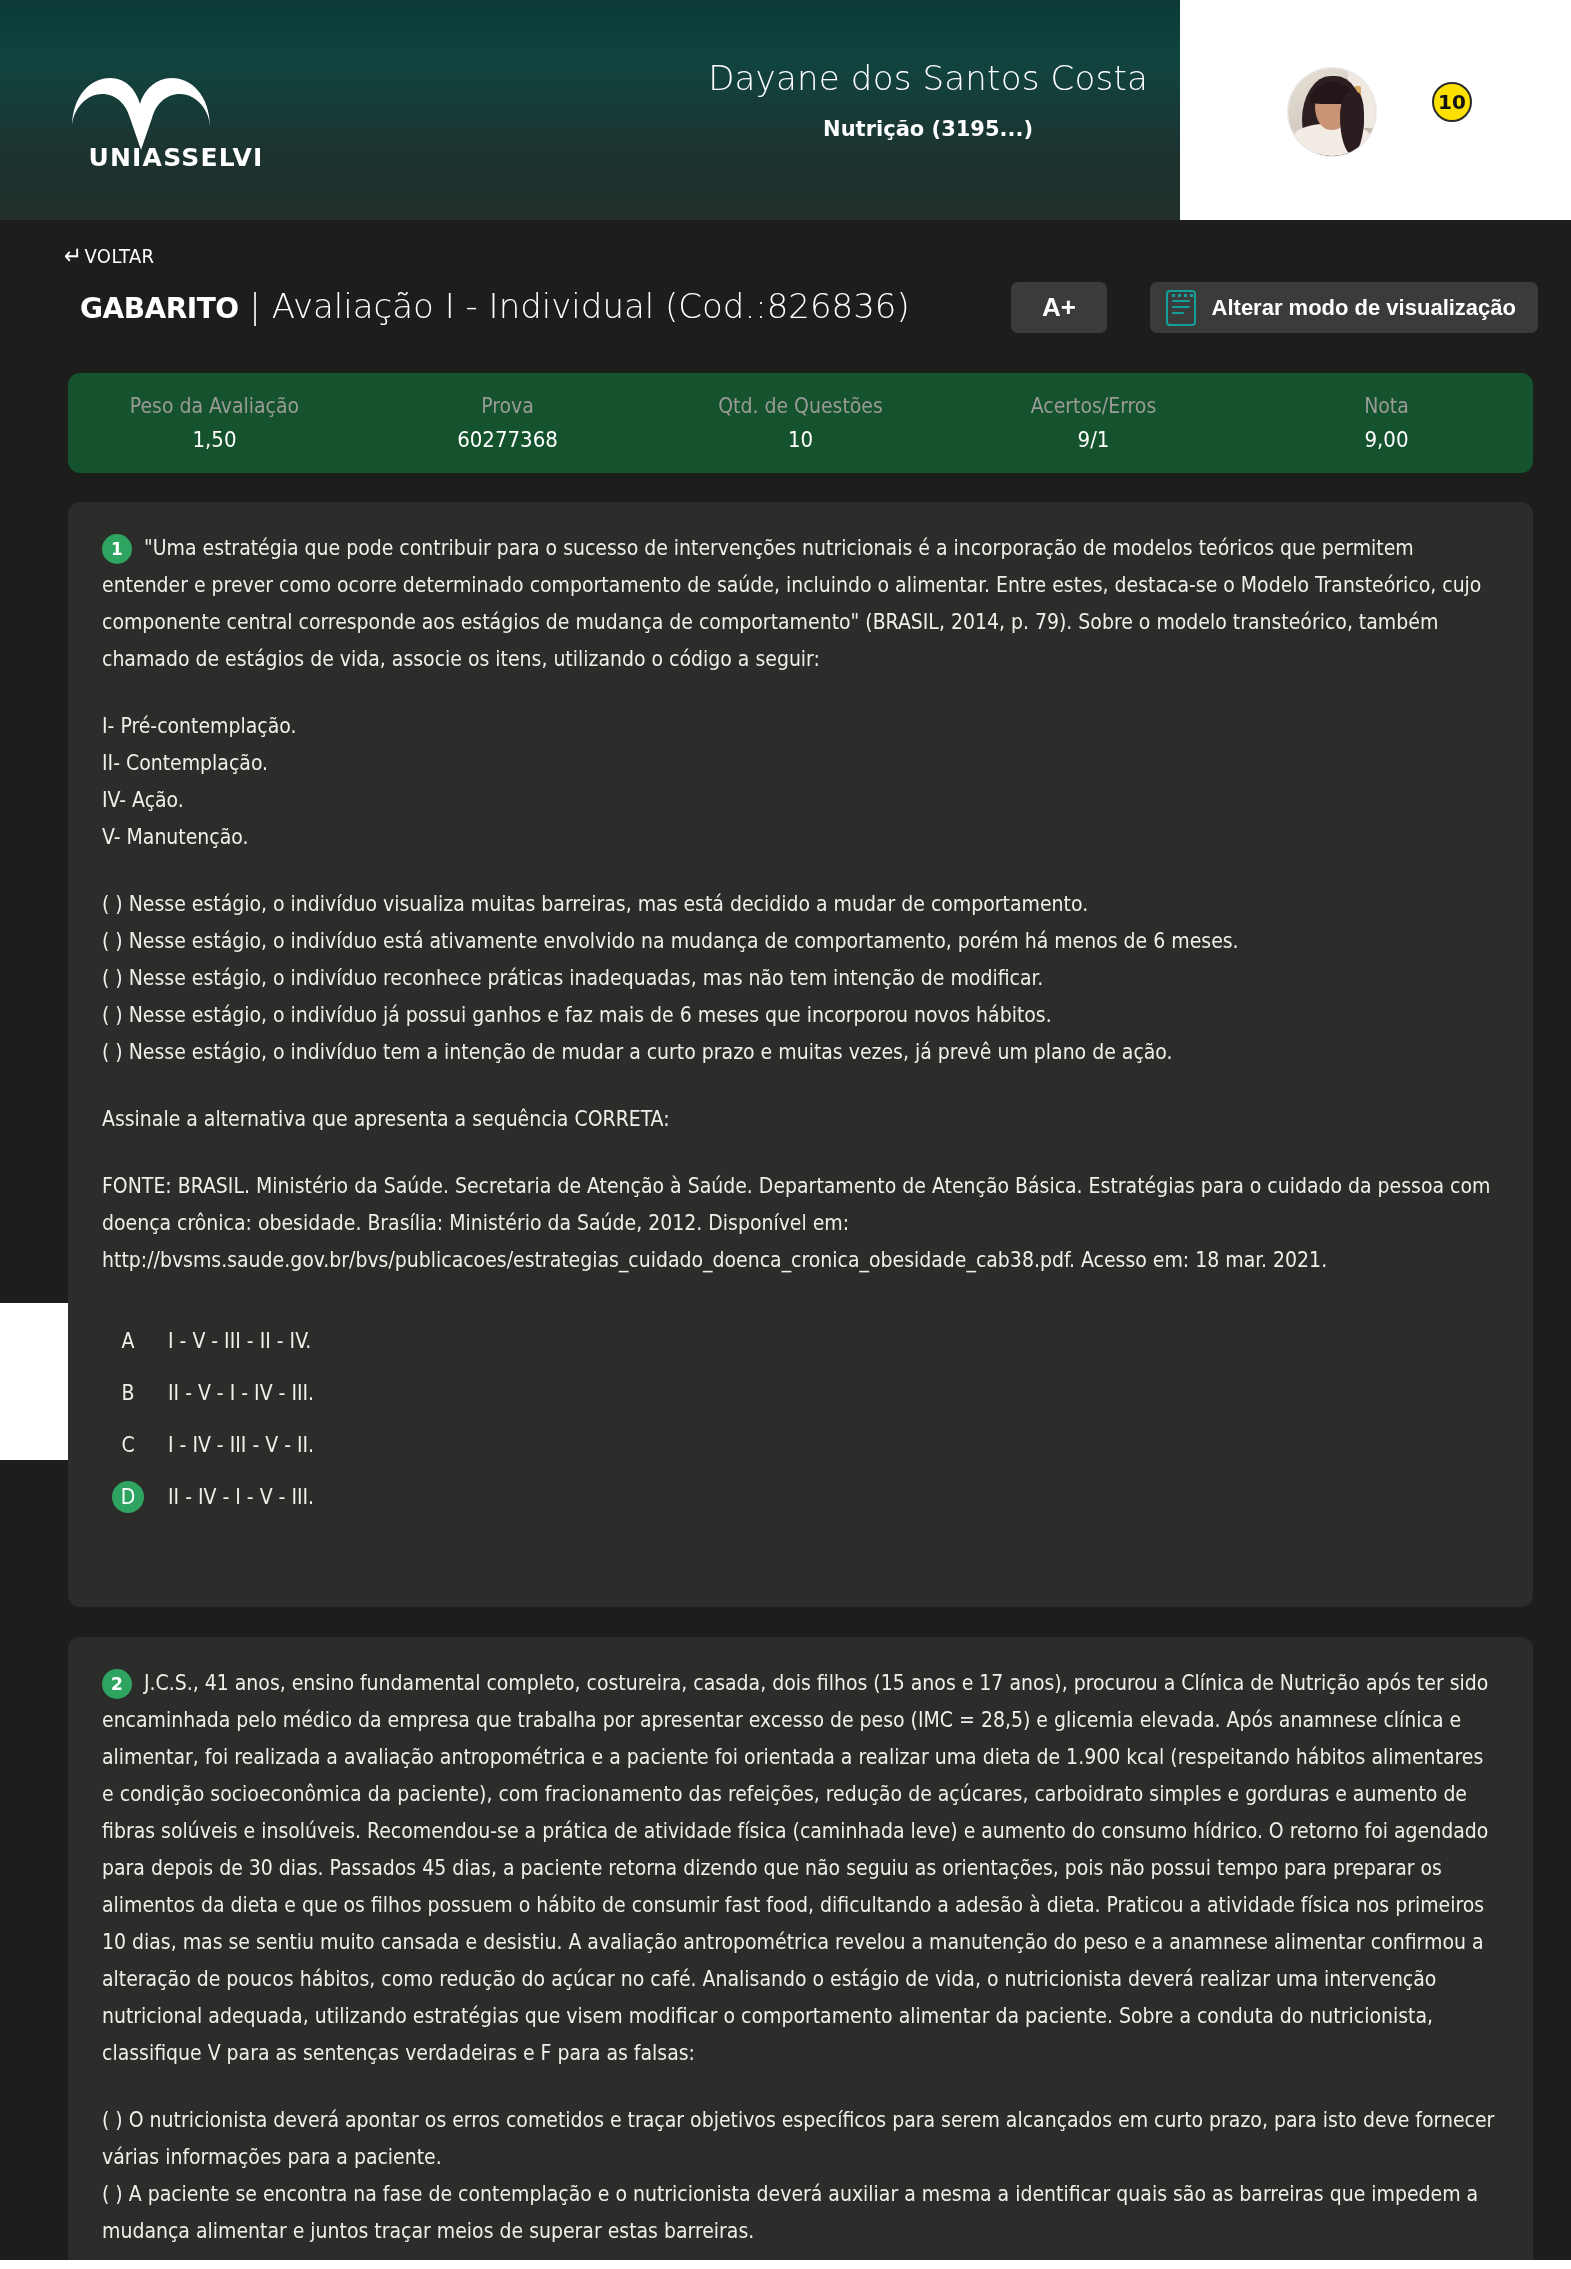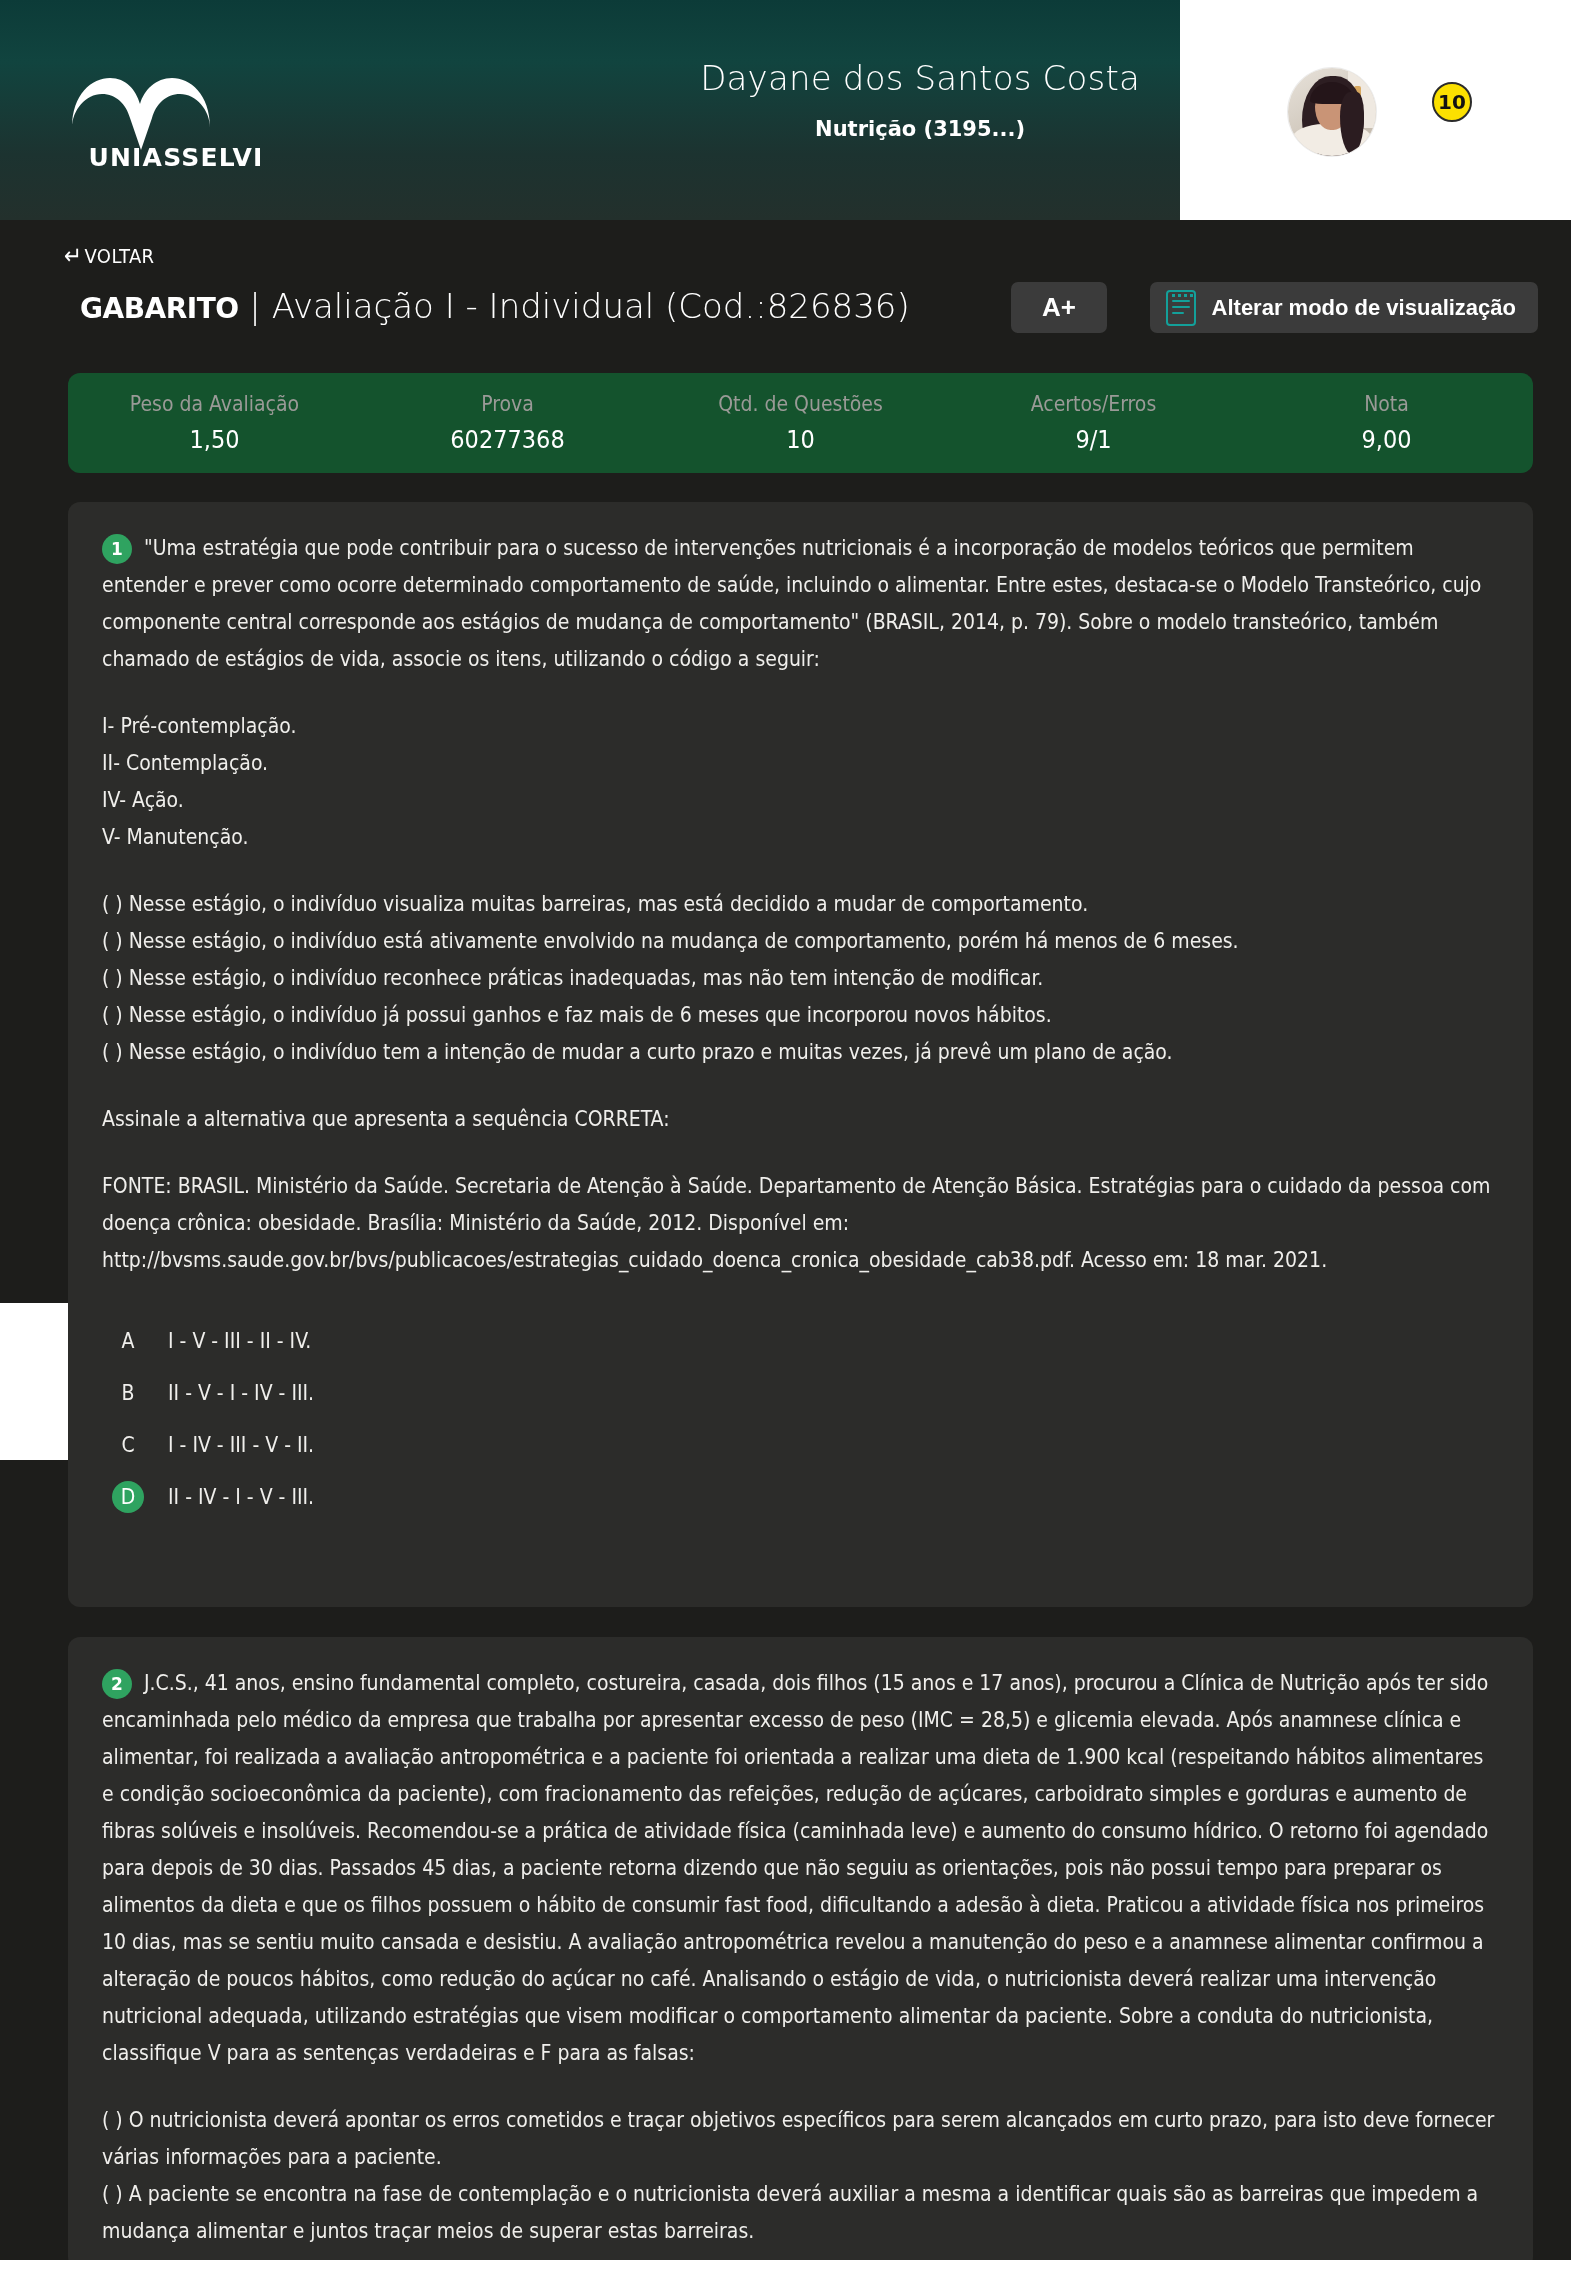--- a/index.html
+++ b/index.html
@@ -27,21 +27,21 @@
   
   #header {
     position: absolute; left: 0; top: 0; width: 1180px; height: 220px;
     background: linear-gradient(180deg, #0c3b38 0%, #11443f 28%, #1c3330 70%, #23302c 100%);
     z-index: 2;
   }
   #logo { position: absolute; left: 66px; top: 70px; width: 220px; height: 100px; }
   #logo svg { width: 220px; height: 100px; display: block; }
 
   #header-user {
-    position: absolute; right: 40px; top: 58px; text-align: right;
+    position: absolute; right: 32px; top: 58px; text-align: right;
     white-space: nowrap;
   }
   #user-name {
     font-size: 34px; color: #ffffff; font-weight: 300; letter-spacing: .2px;
     font-family: "DejaVu Sans", sans-serif;
   }
   #user-course {
     font-size: 21px; color: #ffffff; font-weight: 700; margin-top: 19px;
     font-family: "DejaVu Sans", sans-serif;
     text-align: center;
@@ -132,21 +132,21 @@
   #info-bar {
     position: absolute; left: 68px; top: 373px; width: 1465px; height: 100px;
     background: #14532d; border-radius: 12px; z-index: 3;
     display: flex; align-items: center;
   }
   .info-cell {
     flex: 1 1 0; text-align: center;
     font-family: "DejaVu Sans Condensed","DejaVu Sans", sans-serif;
   }
   .info-cell .lbl { font-size: 21px; color: #9a9a97; font-weight: 400; }
-  .info-cell .val { font-size: 25px; color: #ffffff; margin-top: 9px; font-weight: 400; }
+  .info-cell .val { font-size: 22px; color: #ffffff; margin-top: 9px; font-weight: 400; }
 
   
   .qcard {
     position: absolute; left: 68px; width: 1465px;
     background: #2c2c2a; border-radius: 12px; z-index: 3;
     padding: 28px 34px 34px 34px;
     font-family: "DejaVu Sans Condensed","DejaVu Sans", sans-serif;
   }
   #q1 { top: 502px; height: 1105px; }
   #q2 { top: 1637px; height: 632px; }

